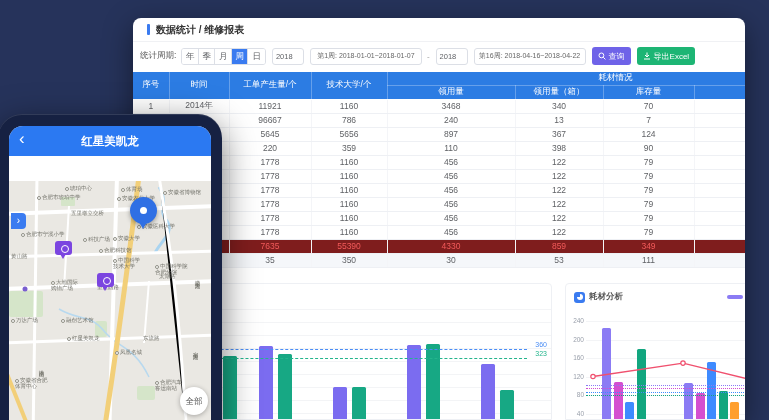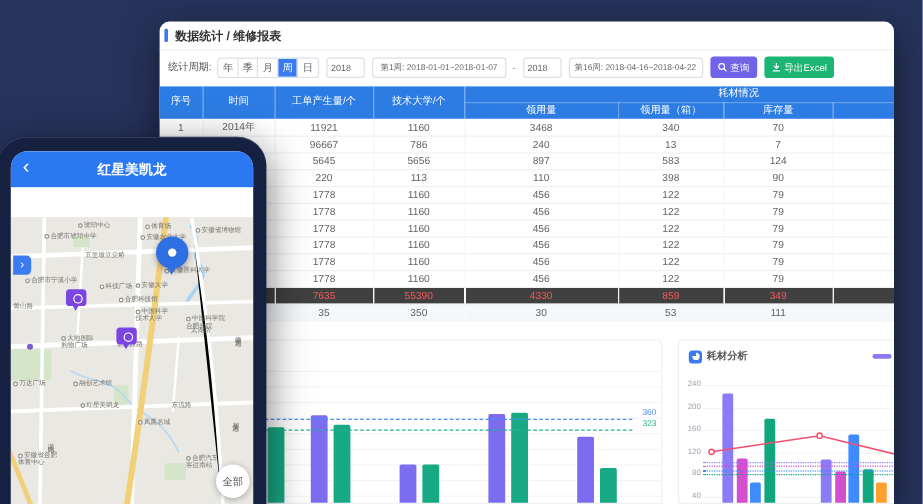--- a/index.html
+++ b/index.html
@@ -5,21 +5,21 @@
   * { margin:0; padding:0; box-sizing:border-box; }
   html,body { width:769px; height:420px; overflow:hidden; }
   body { font-family:"Liberation Sans","DejaVu Sans",sans-serif; }
   .stage { position:relative; width:769px; height:420px; background:#26335b; overflow:hidden; }
 
   
   .window { position:absolute; left:133px; top:18px; width:612px; height:402px;
             background:#fff; border-radius:8px 8px 0 0; overflow:hidden;
             box-shadow:0 8px 30px rgba(0,0,0,.45); }
   .crumbbar { position:absolute; left:0; top:0; right:0; height:24px; border-bottom:1px solid #f0f1f4;
-              display:flex; align-items:center; padding-left:4px; }
+              display:flex; align-items:center; padding-left:14px; }
   .accent { width:3px; height:11px; background:#3a7bf0; border-radius:1px; margin-right:6px; }
   .crumbtext { font-size:10px; color:#333; font-weight:bold; }
 
   .filters { position:absolute; left:0; top:26px; right:0; height:24px; display:flex; align-items:center;
              padding-left:7px; font-size:8px; color:#606266; }
   .flabel { font-size:8.5px; color:#555; margin-right:5px; }
   .segmented { display:flex; border:1px solid #dcdfe6; border-radius:3px; overflow:hidden; height:17px; }
   .seg { width:16.5px; text-align:center; line-height:15px; font-size:8.5px; color:#606266;
          border-right:1px solid #dcdfe6; background:#fff; cursor:pointer; }
   .seg:last-child { border-right:none; }
@@ -39,21 +39,21 @@
 
   
   table.report { position:absolute; left:0; top:54px; border-collapse:collapse; table-layout:fixed; width:711px; }
   table.report th { background:#2c7ce3; color:#fff; font-weight:normal; font-size:8.5px;
         border-right:1px solid rgba(255,255,255,.28); border-bottom:1px solid rgba(255,255,255,.28); }
   table.report thead tr:first-child th { height:13px; }
   table.report thead tr:last-child th { height:14px; }
   table.report td { height:14px; font-size:8.5px; color:#606266; text-align:center;
         border-bottom:1px solid #eef0f4; border-right:1px solid #f4f5f8; background:#fff;
         white-space:nowrap; overflow:hidden; }
-  tr.total-row td { background:#404040; color:#f25a5a; }
+  tr.total-row td { background:#7f1d1d; color:#f25a5a; }
   tr.avg-row td { background:#f5f7fa; color:#606266; }
   td.rowlabel { text-align:right; padding-right:3px; }
 
   
   .card { position:absolute; top:265px; height:137px; background:#fff; border:1px solid #eef0f4;
           border-radius:4px 4px 0 0; overflow:hidden; }
   .card1 { left:12px; width:407px; }
   .card2 { left:432px; width:250px; }
   .legend1 { position:absolute; top:6px; right:10px; display:flex; gap:10px; align-items:center; }
   .litem { display:flex; align-items:center; gap:4px; font-size:8px; color:#777; cursor:pointer; }
@@ -217,29 +217,29 @@
             <td>13</td>
             <td>7</td>
             <td>690</td>
           </tr>
           <tr>
             <td></td>
             <td></td>
             <td>5645</td>
             <td>5656</td>
             <td>897</td>
-            <td>583</td>
+            <td>367</td>
             <td>124</td>
             <td>129</td>
           </tr>
           <tr>
             <td></td>
             <td></td>
             <td>220</td>
-            <td>113</td>
+            <td>359</td>
             <td>110</td>
             <td>398</td>
             <td>90</td>
             <td>19</td>
           </tr>
           <tr>
             <td></td>
             <td></td>
             <td>1778</td>
             <td>1160</td>

